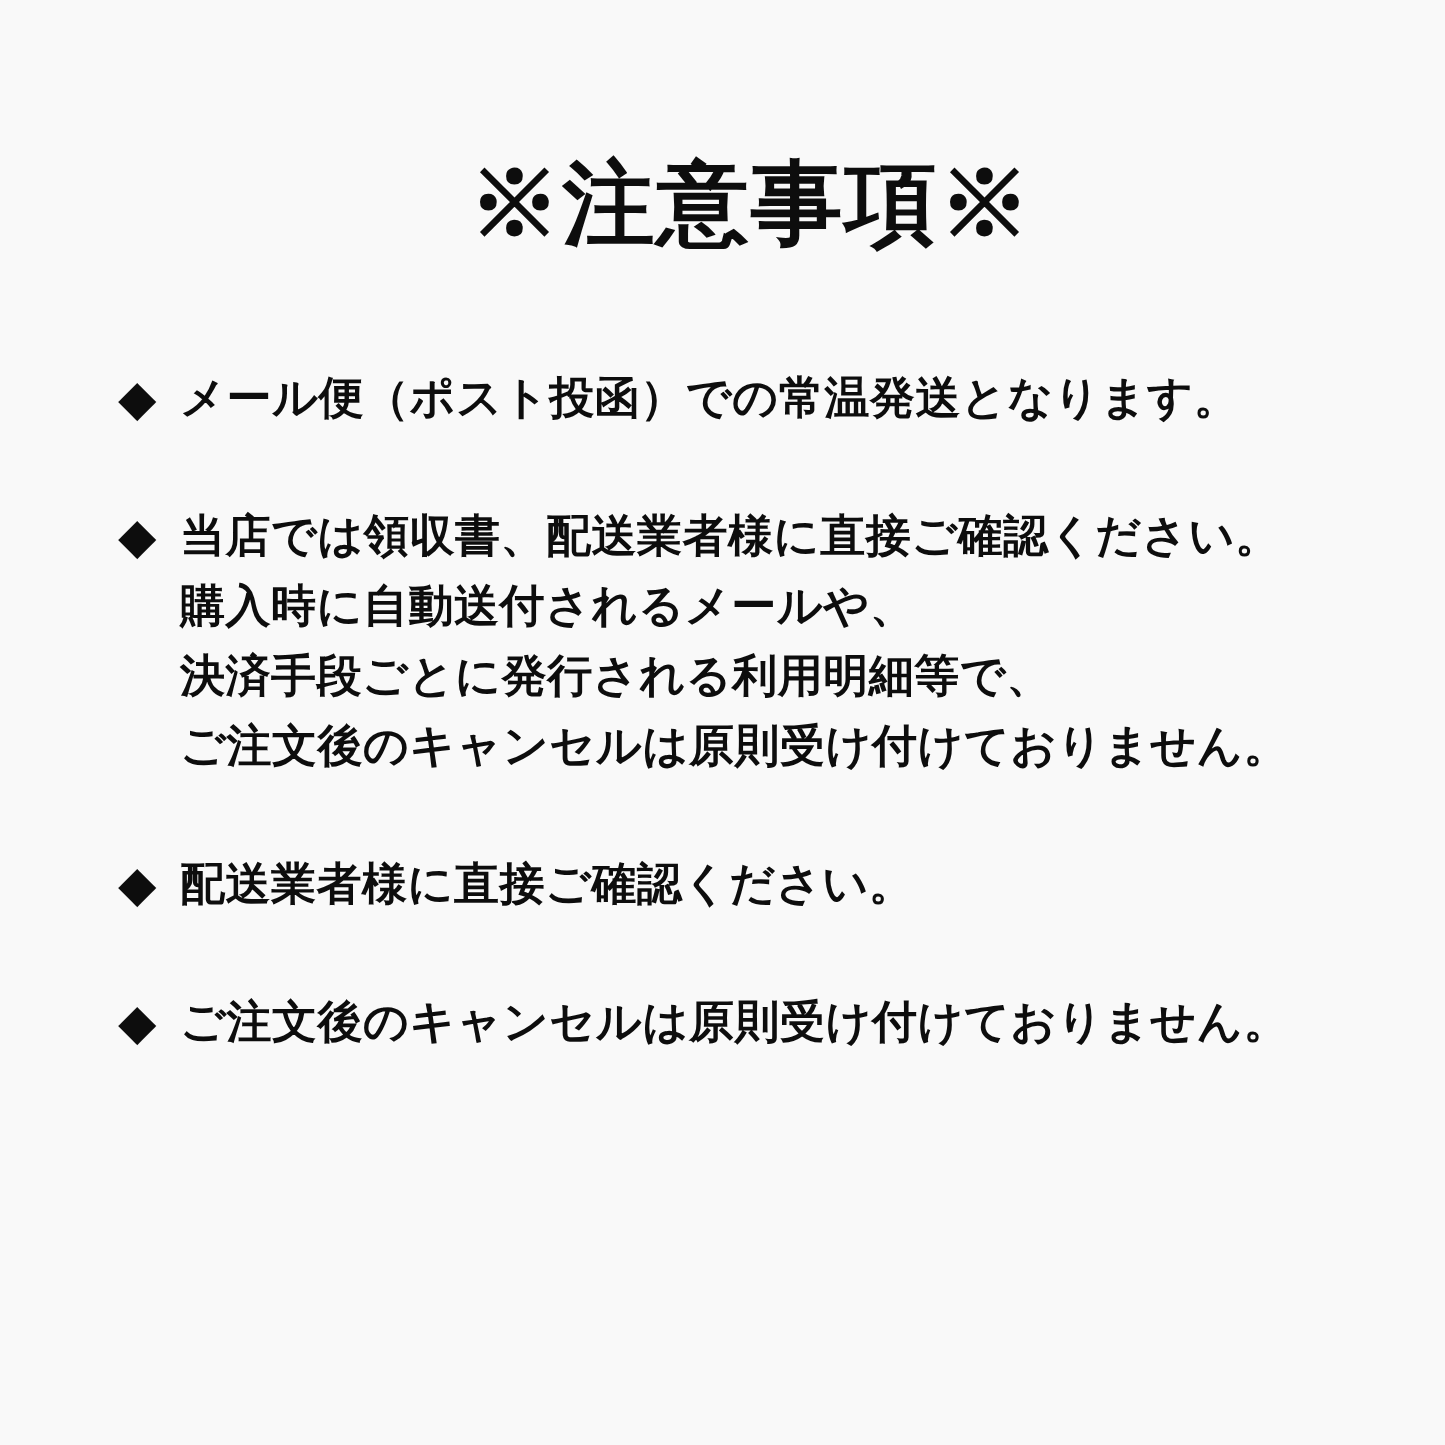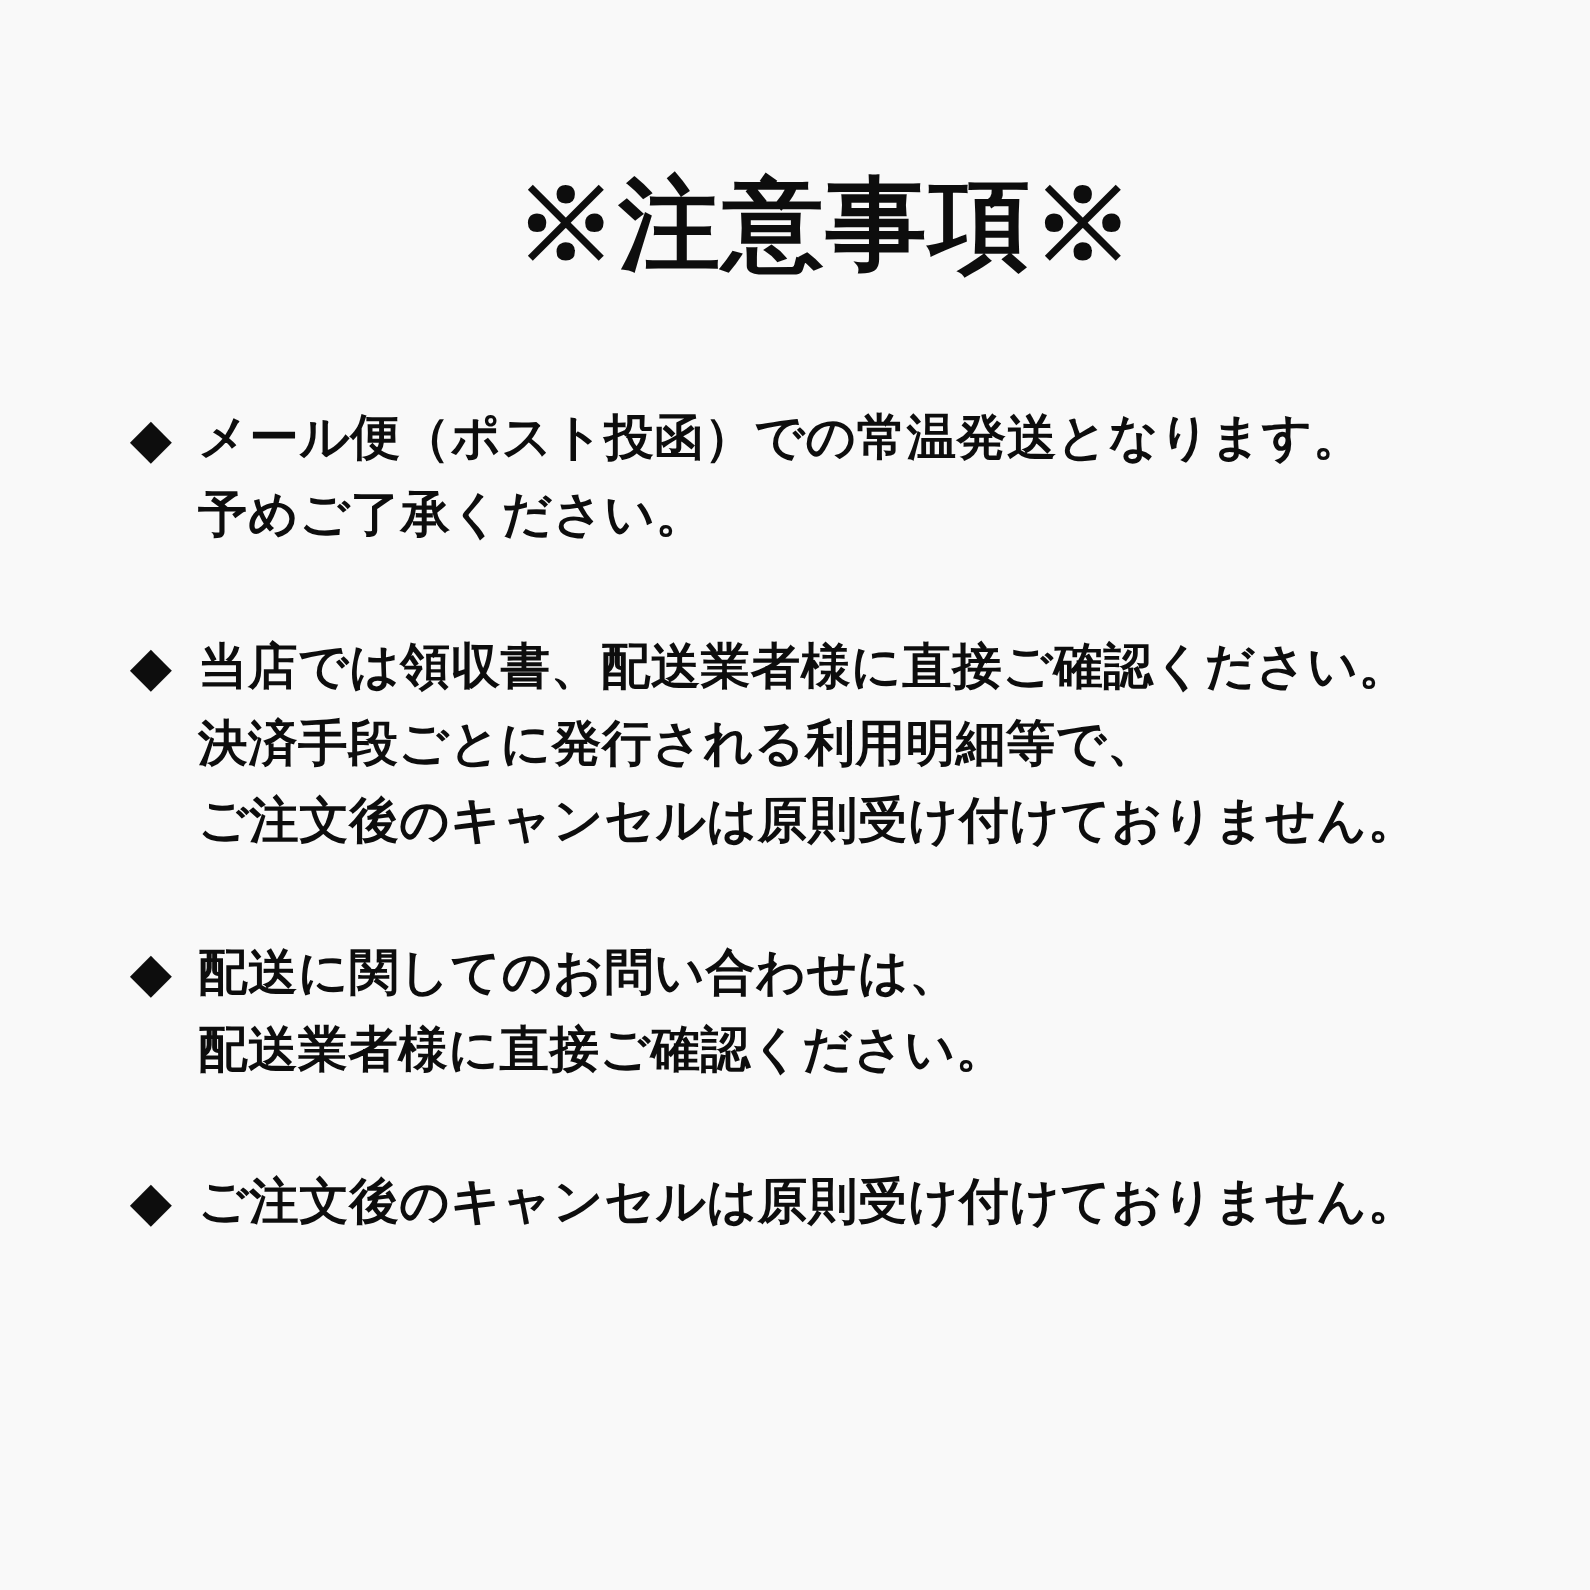--- a/index.html
+++ b/index.html
@@ -65,37 +65,36 @@
 <div class="page">
 
   <h1 class="title">※注意事項※</h1>
 
   <div class="notices">
 
     <div class="notice">
       <span class="bullet">◆</span>
       <div class="lines">
         <div class="line">メール便（ポスト投函）での常温発送となります。</div>
-        <div class="line">予めご了承ください。</div>
       </div>
     </div>
 
     <div class="notice">
       <span class="bullet">◆</span>
       <div class="lines">
         <div class="line">当店では領収書、配送業者様に直接ご確認ください。</div>
+        <div class="line">購入時に自動送付されるメールや、</div>
         <div class="line">決済手段ごとに発行される利用明細等で、</div>
         <div class="line">ご注文後のキャンセルは原則受け付けておりません。</div>
       </div>
     </div>
 
     <div class="notice">
       <span class="bullet">◆</span>
       <div class="lines">
-        <div class="line">配送に関してのお問い合わせは、</div>
         <div class="line">配送業者様に直接ご確認ください。</div>
       </div>
     </div>
 
     <div class="notice">
       <span class="bullet">◆</span>
       <div class="lines">
         <div class="line">ご注文後のキャンセルは原則受け付けておりません。</div>
       </div>
     </div>

